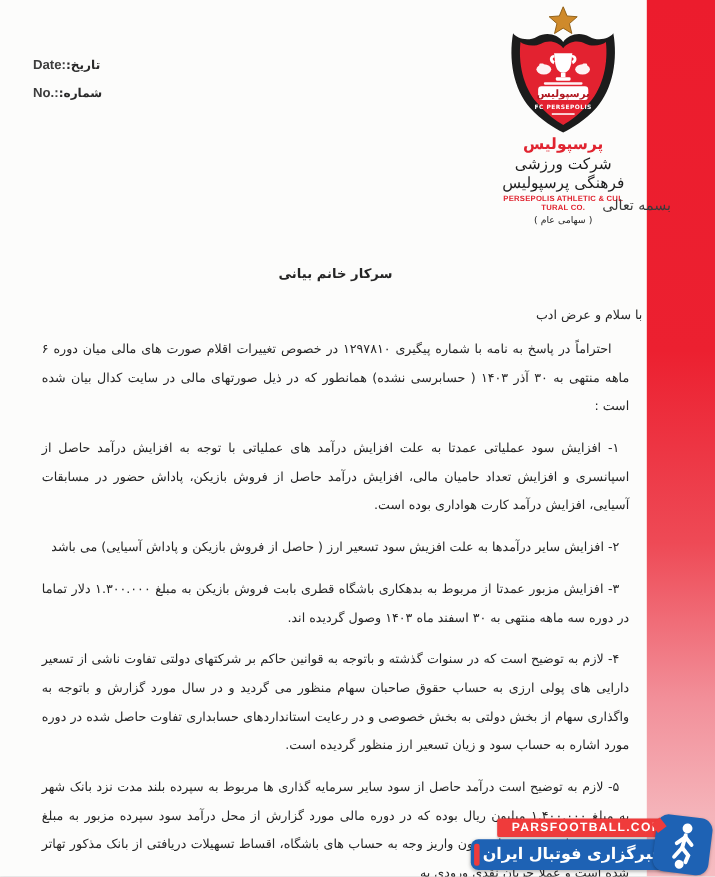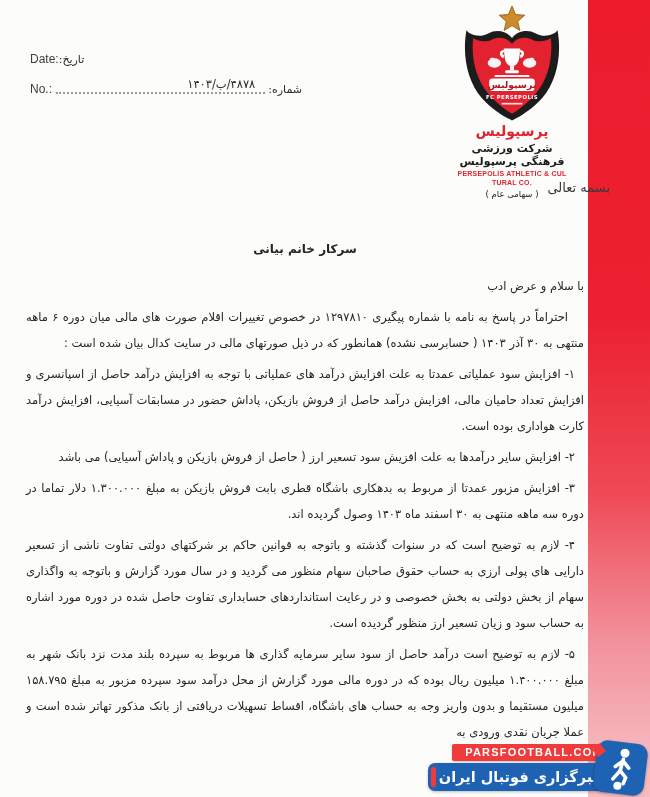--- a/index.html
+++ b/index.html
@@ -7,43 +7,43 @@
     position:relative;width:650px;height:797px;background:#fcfcfb;
     overflow:hidden;font-family:"DejaVu Sans",sans-serif;color:#222;
     box-shadow:0 0 4px rgba(0,0,0,.25);
   }
   
   .red-band{
     position:absolute;top:0;right:0;width:62px;height:100%;
     background:linear-gradient(180deg,#ec1c2d 0%,#ec2030 40%,#ee4a56 62%,#f2909a 80%,#f5b4ba 93%,#f6bcc1 100%);
   }
   
-  .date-block{position:absolute;top:52px;left:30px;width:272px;font-size:11px;}
+  .date-block{position:absolute;top:52px;left:30px;width:272px;font-size:11px;font-weight:bold;}
   .date-row{display:flex;align-items:flex-end;margin-bottom:11px;direction:ltr;}
   .lbl-en{font-family:"Liberation Sans",sans-serif;color:#3d3d3d;font-size:12px;white-space:nowrap;}
   .dots{flex:1;border-bottom:2px dotted #9a9a9a;margin:0 3px 2px 4px;position:relative;height:15px;}
   .dot-value{position:absolute;right:10px;bottom:1px;direction:rtl;font-size:11.5px;color:#2b2b2b;white-space:nowrap;}
   .lbl-fa{direction:rtl;color:#2b2b2b;font-size:11px;white-space:nowrap;}
   
   .logo{position:absolute;top:6px;right:76px;width:124px;text-align:center;line-height:1.25;}
   .logo svg{display:block;margin:0 auto;}
   .logo-fa{color:#e02430;font-weight:bold;font-size:14px;margin-top:1px;}
-  .logo-co-fa{color:#1c1c1c;font-weight:bold;font-size:11px;margin-top:1px;}
+  .logo-co-fa{color:#1c1c1c;font-weight:normal;font-size:14px;margin-top:1px;}
   .logo-co-en{color:#e02430;font-weight:bold;font-size:7px;font-family:"Liberation Sans",sans-serif;margin-top:1px;letter-spacing:.2px;}
   .logo-share{color:#1c1c1c;font-size:8.5px;margin-top:1px;}
   
   .besmele{position:absolute;top:180px;left:0;right:40px;text-align:right;font-size:13px;color:#3a3a3a;}
   .content{
     position:absolute;top:237px;left:26px;right:66px;
     direction:rtl;text-align:justify;font-size:11.5px;line-height:26px;color:#262626;
   }
   .recipient-name,.recipient-title{font-weight:bold;font-size:12px;line-height:24px;text-align:center;}
   .subject{font-weight:bold;font-size:12px;line-height:28px;margin-top:7px;}
   .greeting{margin-top:12px;line-height:26px;}
-  .para{margin:0;padding:0;}
+  .para{margin:12px;padding:0;}
   .intro{margin-top:5px;text-indent:16px;}
   .item{margin-top:5px;text-indent:9px;}
   
   .banner{position:absolute;right:0;bottom:0;width:260px;height:60px;z-index:5;}
   .banner-red{
     position:absolute;right:34px;bottom:36px;width:164px;height:17px;background:#ef3b3b;
     border-radius:2px;color:#fff;font-family:"Liberation Sans",sans-serif;font-weight:bold;
     font-size:11px;letter-spacing:1.2px;text-align:center;line-height:17px;
     box-shadow:0 1px 2px rgba(0,0,0,.2);
   }
@@ -73,23 +73,20 @@
 
   <div class="red-band"></div>
 
   <div class="date-block">
     <div class="date-row">
       <span class="lbl-en">Date:</span>
       <span class="lbl-fa">تاریخ:</span>
     </div>
     <div class="date-row">
       <span class="lbl-en">No.:</span>
-      <span class="dots">
-        <span class="dot-value">۴۸۷۸/ب/۱۴۰۳</span>
-      </span>
       <span class="lbl-fa">شماره:</span>
     </div>
   </div>
 
   <div class="logo">
     <svg width="104" height="116" viewBox="0 0 100 112">
 
       <g>
         <polygon points="50,0 53.4,8.2 62.3,8.9 55.5,14.9 57.6,23.6 50,18.9 42.4,23.6 44.5,14.9 37.7,8.9 46.6,8.2" fill="#cf8a2b" stroke="#8a5a10" stroke-width="0.8"></polygon>
       </g>

